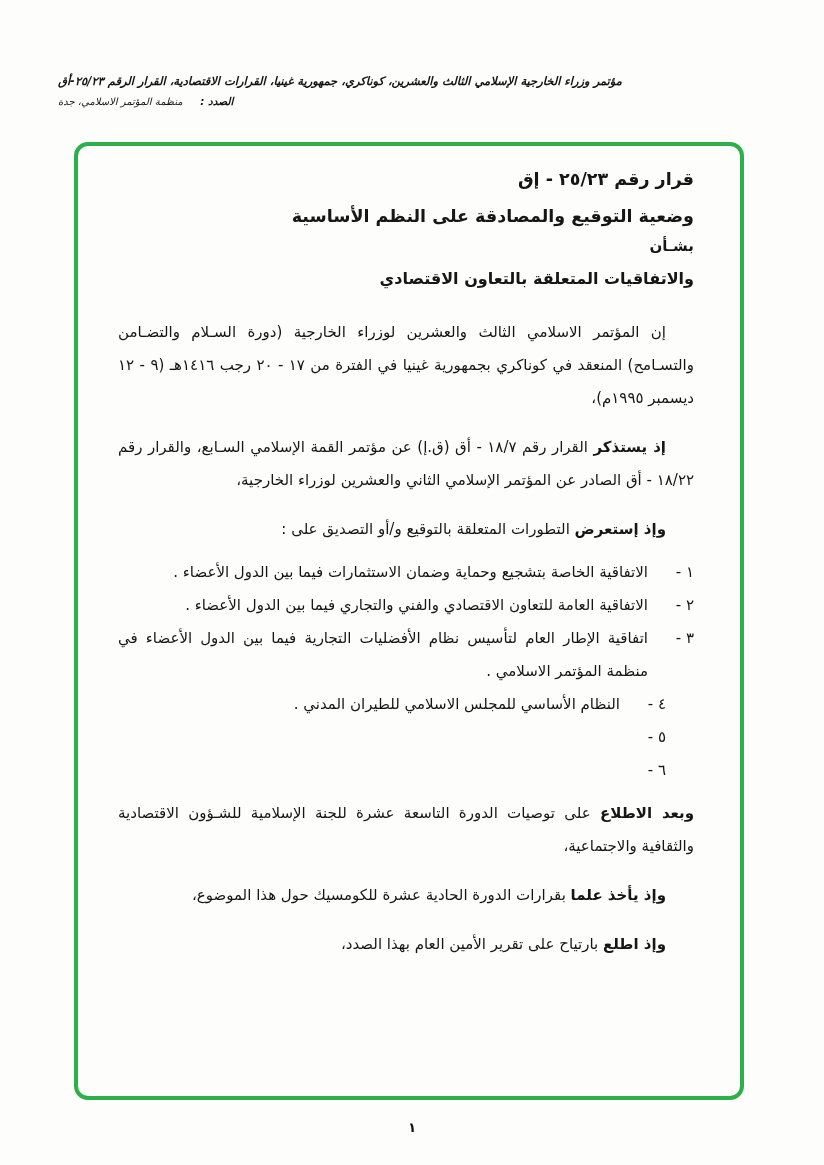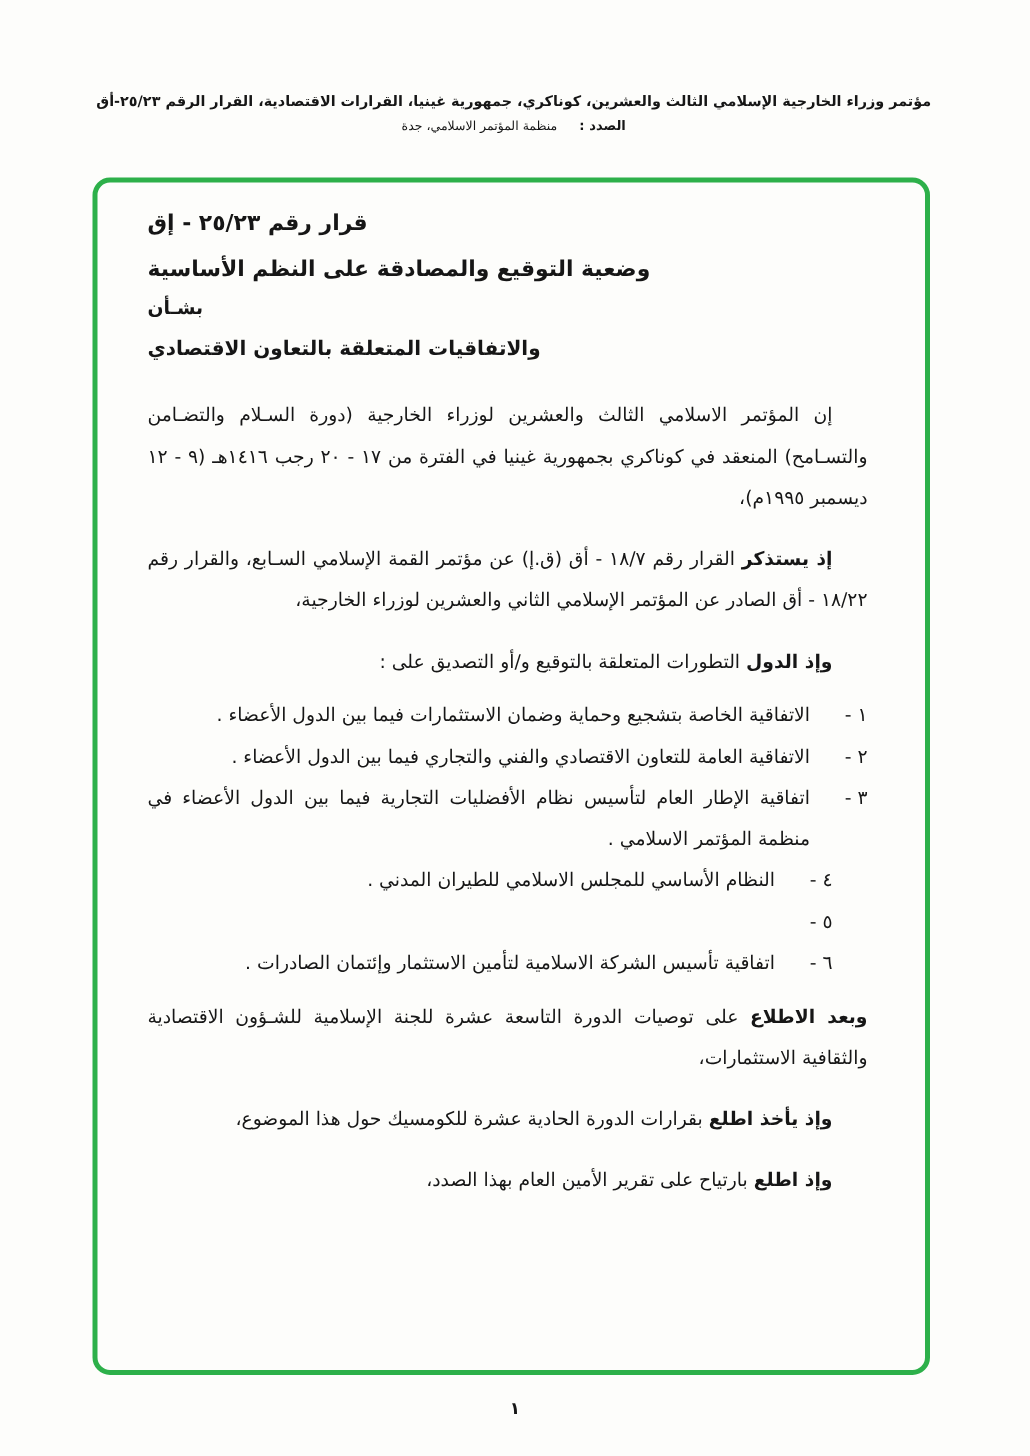--- a/index.html
+++ b/index.html
@@ -14,21 +14,22 @@
     color: #161616;
   }
 
   
   .scan-header {
     position: absolute;
     top: 74px;
     right: 60px;
     left: 58px;
     direction: rtl;
-    text-align: center;
+    text-align: left;
+    font-style: italic;
   }
   .scan-header .line1 {
     font-size: 11.5px;
     font-weight: bold;
     line-height: 15px;
   }
   .scan-header .line2 {
     margin-top: 6px;
     font-size: 10.5px;
     font-weight: bold;
@@ -48,21 +49,21 @@
     width: 670px;
     height: 958px;
     border: 4px solid #2db04a;
     border-radius: 14px;
     padding: 20px 46px 10px 40px;
     direction: rtl;
     overflow: hidden;
   }
 
   .title-line {
-    text-align: left;
+    text-align: right;
     font-weight: bold;
     direction: rtl;
   }
   .t1 { font-size: 17.5px; line-height: 27px; margin-bottom: 10px; }
   .t2 { font-size: 15px;   line-height: 23px; margin-bottom: 7px;  }
   .t3 { font-size: 17.5px; line-height: 27px; margin-bottom: 5px;  }
   .t4 { font-size: 16px; line-height: 27px; margin-bottom: 24px; }
 
   .para {
     font-size: 15px;
@@ -111,21 +112,21 @@
 
   <div class="title-line t1">قرار رقم ٢٥/٢٣ - إق</div>
   <div class="title-line t3">وضعية التوقيع والمصادقة على النظم الأساسية</div>
   <div class="title-line t2">بشـأن</div>
   <div class="title-line t4">والاتفاقيات المتعلقة بالتعاون الاقتصادي</div>
 
   <p class="para"><span class="lead"></span> <span>إن المؤتمر الاسلامي الثالث والعشرين لوزراء الخارجية (دورة السـلام والتضـامن والتسـامح) المنعقد في كوناكري بجمهورية غينيا في الفترة من ١٧ - ٢٠ رجب ١٤١٦هـ (٩ - ١٢ ديسمبر ١٩٩٥م)،</span></p>
 
   <p class="para"><span class="lead">إذ يستذكر</span> <span>القرار رقم ١٨/٧ - أق (ق.إ) عن مؤتمر القمة الإسلامي السـابع، والقرار رقم ١٨/٢٢ - أق الصادر عن المؤتمر الإسلامي الثاني والعشرين لوزراء الخارجية،</span></p>
 
-  <p class="para tight"><span class="lead">وإذ الدول</span> <span>التطورات المتعلقة بالتوقيع و/أو التصديق على :</span></p>
+  <p class="para tight"><span class="lead">وإذ إستعرض</span> <span>التطورات المتعلقة بالتوقيع و/أو التصديق على :</span></p>
 
   <div class="list">
     <div class="list-item">
       <span class="num">١ -</span>
       <span class="txt">الاتفاقية الخاصة بتشجيع وحماية وضمان الاستثمارات فيما بين الدول الأعضاء .</span>
     </div>
     <div class="list-item">
       <span class="num">٢ -</span>
       <span class="txt">الاتفاقية العامة للتعاون الاقتصادي والفني والتجاري فيما بين الدول الأعضاء .</span>
     </div>
@@ -135,25 +136,24 @@
     </div>
     <div class="list-item indent">
       <span class="num">٤ -</span>
       <span class="txt">النظام الأساسي للمجلس الاسلامي للطيران المدني .</span>
     </div>
     <div class="list-item indent">
       <span class="num">٥ -</span>
     </div>
     <div class="list-item indent">
       <span class="num">٦ -</span>
-      <span class="txt">اتفاقية تأسيس الشركة الاسلامية لتأمين الاستثمار وإئتمان الصادرات .</span>
     </div>
   </div>
 
-  <p class="para no-indent"><span class="lead">وبعد الاطلاع</span> <span>على توصيات الدورة التاسعة عشرة للجنة الإسلامية للشـؤون الاقتصادية والثقافية الاستثمارات،</span></p>
+  <p class="para no-indent"><span class="lead">وبعد الاطلاع</span> <span>على توصيات الدورة التاسعة عشرة للجنة الإسلامية للشـؤون الاقتصادية والثقافية والاجتماعية،</span></p>
 
-  <p class="para"><span class="lead">وإذ يأخذ اطلع</span> <span>بقرارات الدورة الحادية عشرة للكومسيك حول هذا الموضوع،</span></p>
+  <p class="para"><span class="lead">وإذ يأخذ علما</span> <span>بقرارات الدورة الحادية عشرة للكومسيك حول هذا الموضوع،</span></p>
 
   <p class="para"><span class="lead">وإذ اطلع</span> <span>بارتياح على تقرير الأمين العام بهذا الصدد،</span></p>
 
 </div>
 
 <div class="page-number">١</div>
 
 </body></html>

